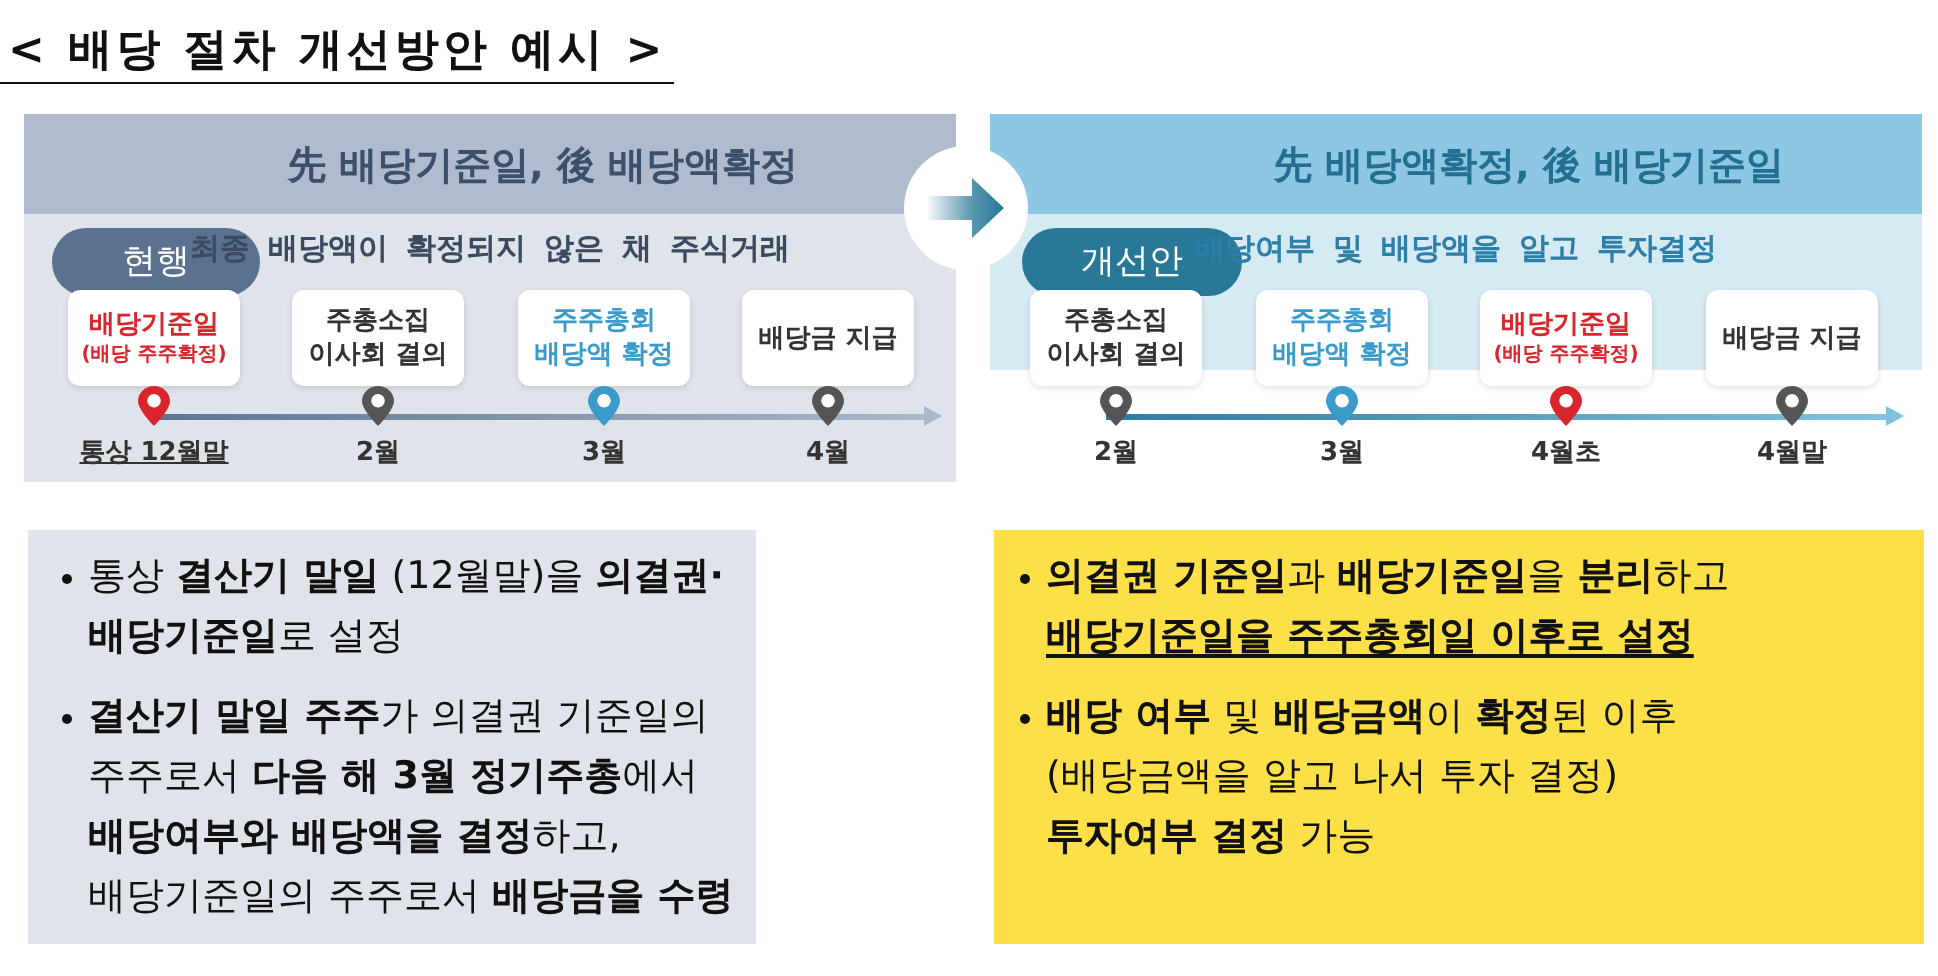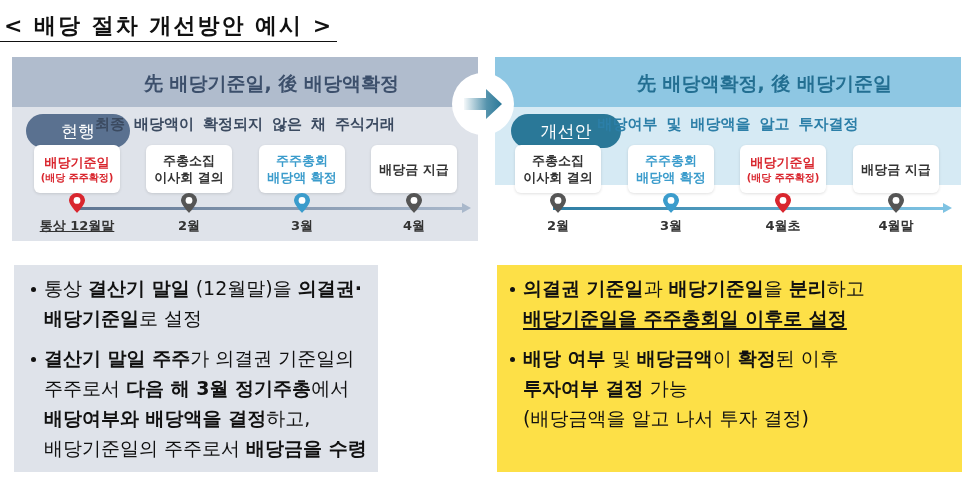--- a/index.html
+++ b/index.html
@@ -219,17 +219,17 @@
 </div>
 
 <div class="panel bottom-right">
   <div class="bullets" style="left:10px;">
     <div class="bullet">
       <span class="line"><b>의결권 기준일</b><span>과 </span><b>배당기준일</b><span>을 </span><b>분리</b><span>하고</span></span>
       <span class="line"><b class="u">배당기준일을 주주총회일 이후로 설정</b></span>
     </div>
     <div class="bullet">
       <span class="line"><b>배당 여부</b><span> 및 </span><b>배당금액</b><span>이 </span><b>확정</b><span>된 이후</span></span>
+      <span class="line"><span>(배당금액을 알고 나서 투자 결정)</span></span>
       <span class="line"><b>투자여부 결정</b><span> 가능</span></span>
-      <span class="line"><span>(배당금액을 알고 나서 투자 결정)</span></span>
     </div>
   </div>
 </div>
 
 </body></html>

